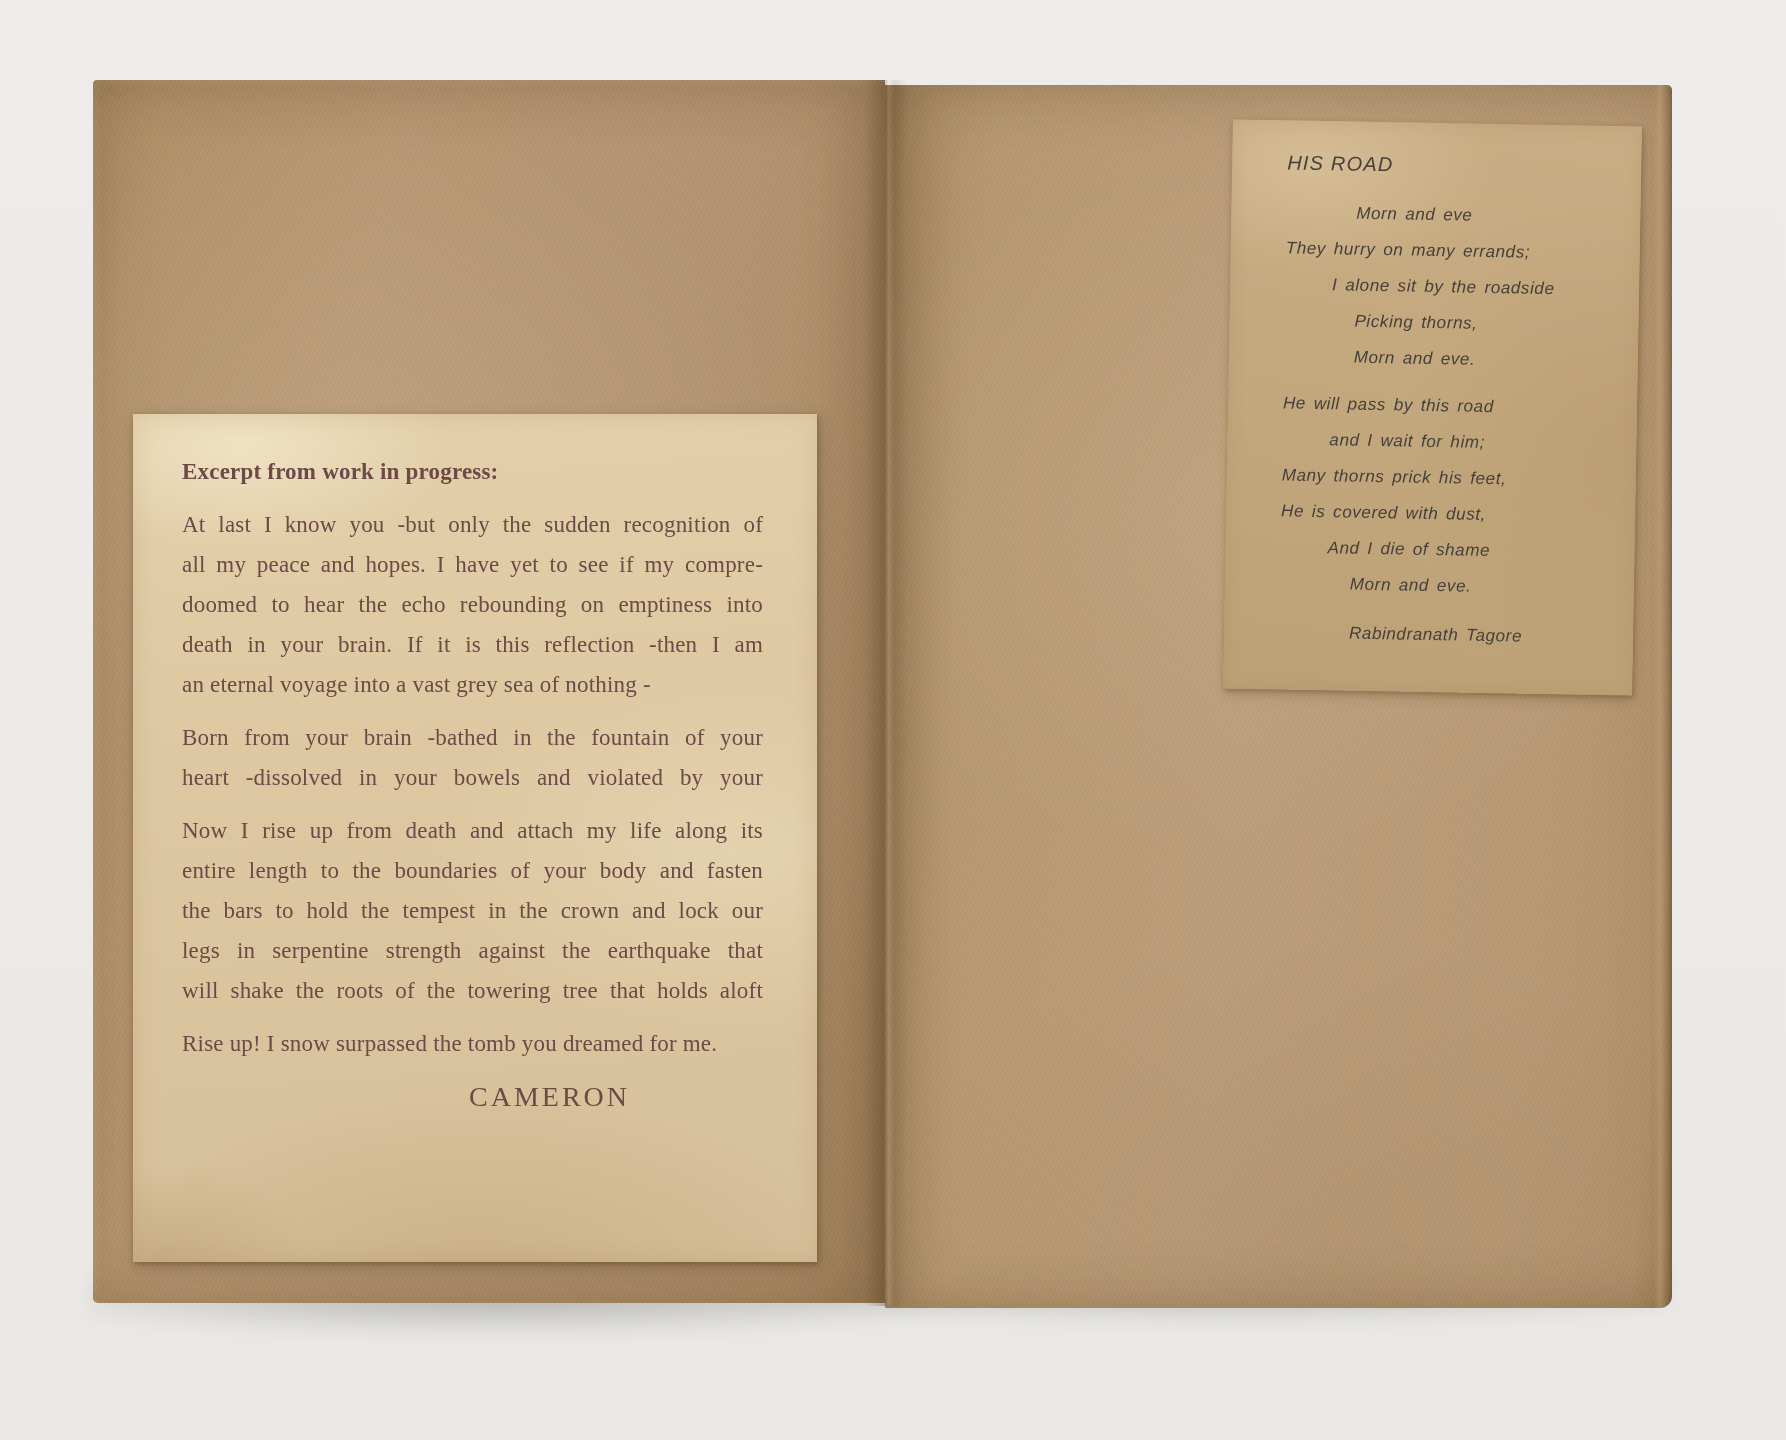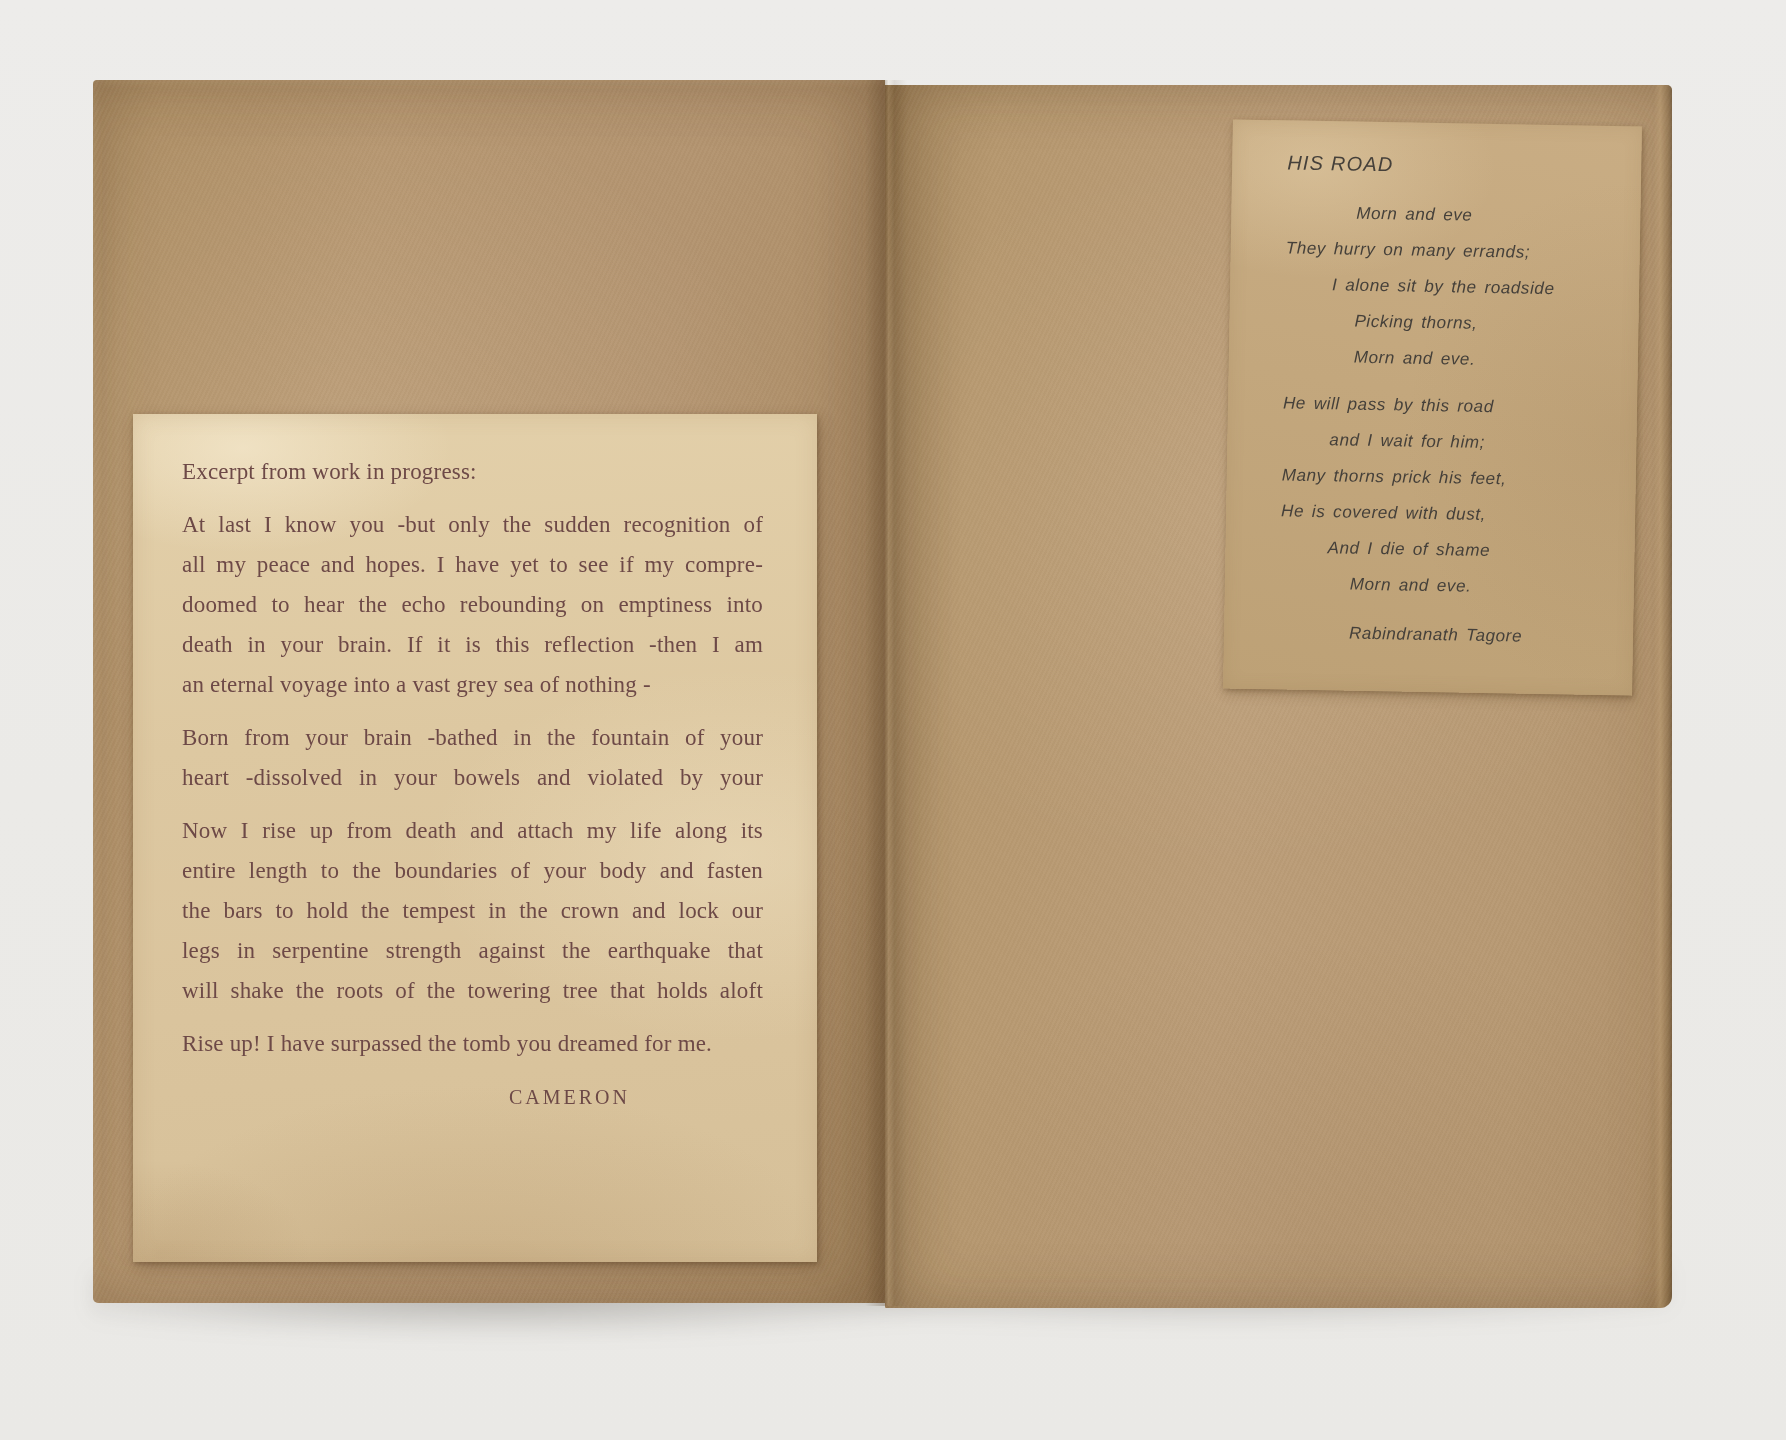--- a/index.html
+++ b/index.html
@@ -63,27 +63,27 @@
     background:
       radial-gradient(ellipse 300px 150px at 16% 4%, rgba(250,240,216,0.55), transparent 70%),
       radial-gradient(ellipse 430px 260px at 88% 52%, rgba(246,234,206,0.33), transparent 72%),
       radial-gradient(ellipse 520px 280px at 50% 103%, rgba(168,132,88,0.28), transparent 72%),
       radial-gradient(ellipse 240px 150px at 4% 99%, rgba(160,124,80,0.24), transparent 62%),
       linear-gradient(176deg,#e3d0aa 0%,#ddc8a1 38%,#dac49d 68%,#d6c099 100%);
     box-shadow:1px 2px 5px rgba(80,55,30,0.40), 3px 7px 16px rgba(80,55,30,0.24),
       inset 0 0 22px rgba(140,105,60,0.16);
   }
   .cal{color:#6d4947;font-size:23px;line-height:40px;letter-spacing:0.2px;}
-  .cal-intro{margin-bottom:13px;}
+  .cal-intro{margin-bottom:13px;font-weight:bold;}
   .cal-para{margin-bottom:13px;}
   .cal-line{min-height:40px;}
   .just{text-align:justify;text-align-last:justify;}
   .cal-signature{
     text-align:right;padding-right:133px;letter-spacing:3px;margin-top:10px;
-    font-size:20px;
+    font-size:28px;
   }
   
   .sheet-right{
     position:absolute;left:343px;top:38px;width:409px;height:569px;box-sizing:border-box;
     padding:24px 60px 0 55px;transform:rotate(1deg);transform-origin:50% 50%;
     background:
       radial-gradient(ellipse 260px 160px at 20% 8%, rgba(235,215,178,0.40), transparent 70%),
       radial-gradient(ellipse 300px 360px at 96% 55%, rgba(150,118,78,0.16), transparent 72%),
       linear-gradient(188deg,#c9ad84 0%,#c3a77d 48%,#bda176 100%);
     box-shadow:1px 2px 5px rgba(85,60,30,0.35), 2px 6px 12px rgba(85,60,30,0.20),
@@ -125,21 +125,21 @@
 
         <div class="cal-para">
           <div class="cal-line just">Now I rise up from death and attach my life along its</div>
           <div class="cal-line just">entire length to the boundaries of your body and fasten</div>
           <div class="cal-line just">the bars to hold the tempest in the crown and lock our</div>
           <div class="cal-line just">legs in serpentine strength against the earthquake that</div>
           <div class="cal-line just">will shake the roots of the towering tree that holds aloft</div>
         </div>
 
         <div class="cal-para">
-          <div class="cal-line">Rise up! I have surpassed the tomb you dreamed for me.</div>
+          <div class="cal-line">Rise up! I snow surpassed the tomb you dreamed for me.</div>
         </div>
 
         <div class="cal-signature">CAMERON</div>
       </div>
     </div>
 
     <div class="spine"></div>
 
     <div class="page page-right">
       <div class="sheet-right poem">

